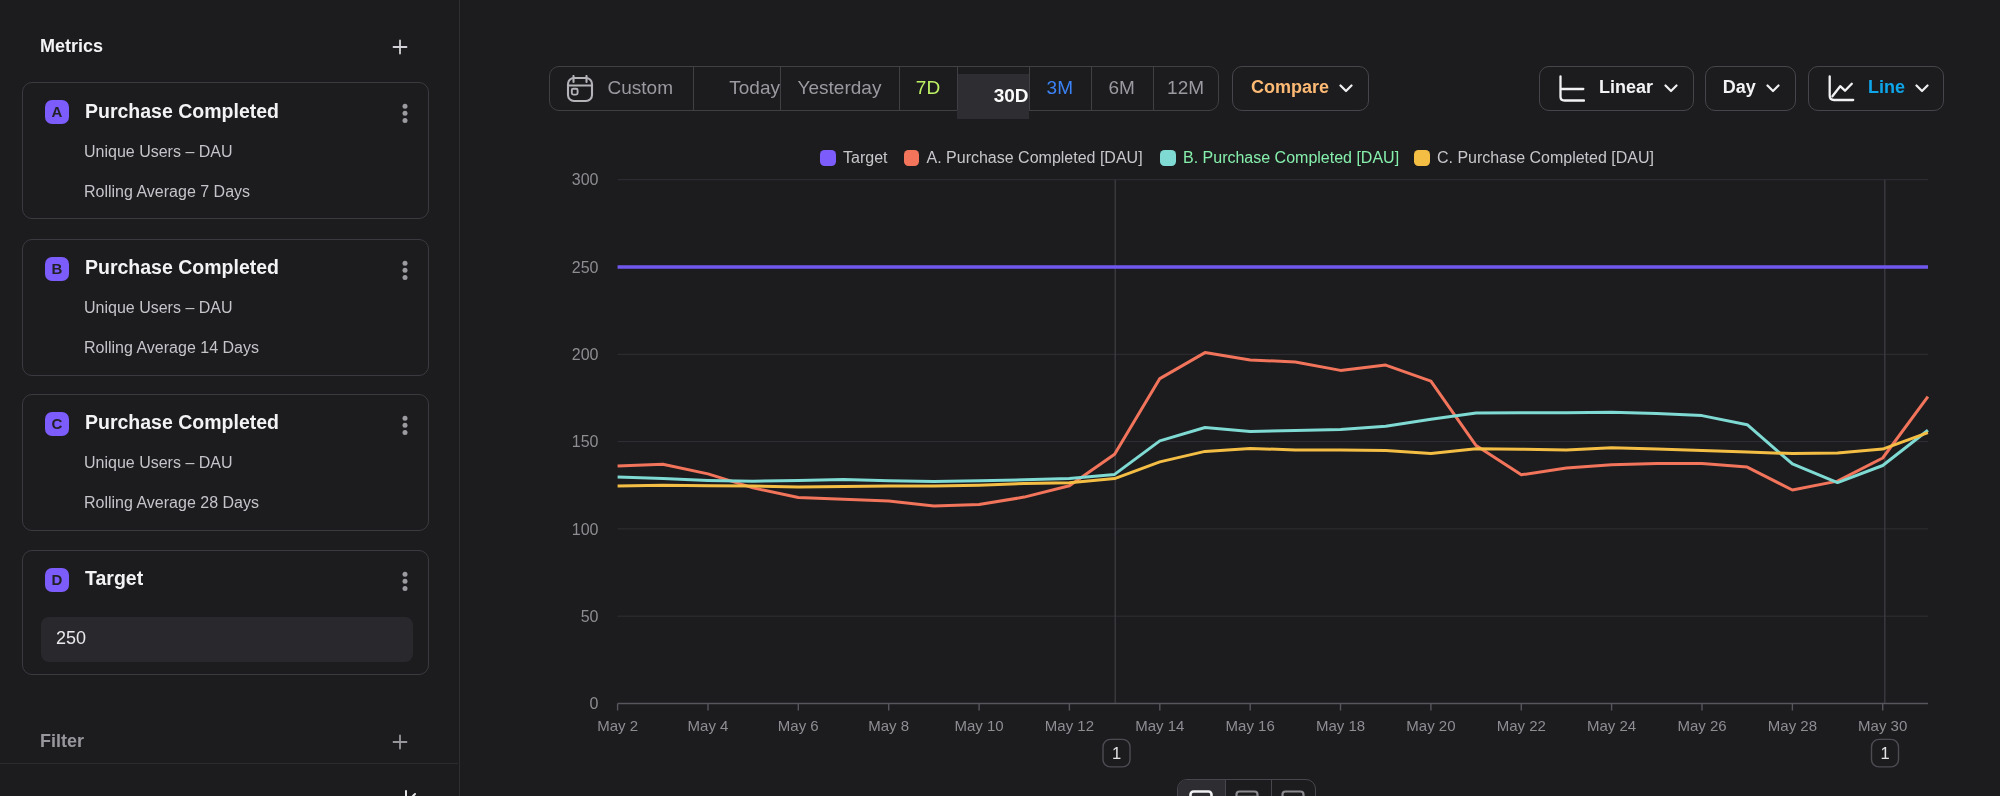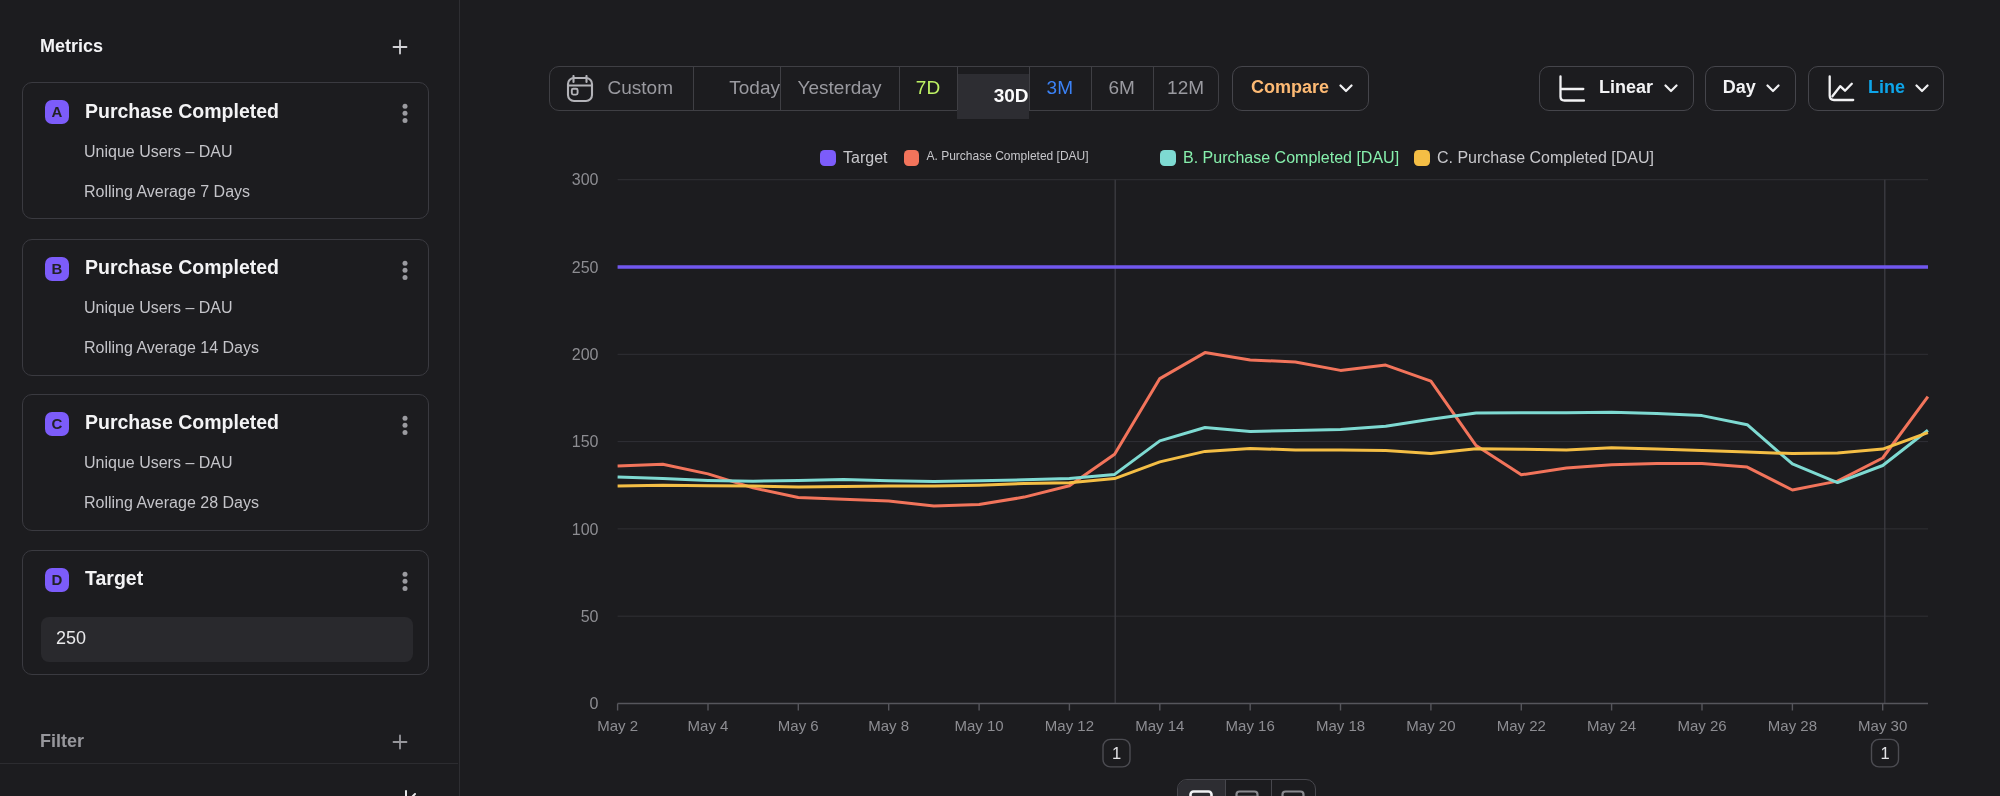--- a/index.html
+++ b/index.html
@@ -111,21 +111,21 @@
 <path d="M2.7 1.5 V20.8 Q2.7 25 7 25 H26.2" stroke="#f2f2f4" stroke-width="2.3" fill="none" stroke-linecap="round"></path>
 <path d="M5.4 21.3 L13.2 11.2 L18 15.7 L24.8 8.7" stroke="#f2f2f4" stroke-width="2.3" fill="none" stroke-linecap="round" stroke-linejoin="round"></path>
   </svg>
 <div style="position:absolute;left:1868px;top:77px;font-size:18px;font-weight:bold;color:#0ea5e9">Line</div>
 <svg width="14" height="9" viewBox="0 0 14 9" style="position:absolute;left:1915px;top:84px">
     <path d="M1.5 1.5 L7 7 L12.5 1.5" stroke="#f0f0f2" stroke-width="2.2" fill="none" stroke-linecap="round" stroke-linejoin="round"></path>
   </svg>
 <div style="position:absolute;left:820px;top:150px;width:15.5px;height:15.5px;background:#7c5cfa;border-radius:4.5px"></div>
 <div style="position:absolute;left:843px;top:149px;font-size:16px;color:#c7c7cb">Target</div>
 <div style="position:absolute;left:903.5px;top:150px;width:15.5px;height:15.5px;background:#f2745b;border-radius:4.5px"></div>
-<div style="position:absolute;left:926.5px;top:149px;font-size:12px;color:#c7c7cb">A. Purchase Completed [DAU]</div>
+<div style="position:absolute;left:926.5px;top:149px;font-size:16px;color:#c7c7cb">A. Purchase Completed [DAU]</div>
 <div style="position:absolute;left:1160px;top:150px;width:15.5px;height:15.5px;background:#7edad2;border-radius:4.5px"></div>
 <div style="position:absolute;left:1183px;top:149px;font-size:16px;color:#86efac">B. Purchase Completed [DAU]</div>
 <div style="position:absolute;left:1414px;top:150px;width:15.5px;height:15.5px;background:#f4be45;border-radius:4.5px"></div>
 <div style="position:absolute;left:1437px;top:149px;font-size:16px;color:#c7c7cb">C. Purchase Completed [DAU]</div>
 <svg width="1440" height="666" viewBox="560 130 1440 666" style="position:absolute;left:560px;top:130px;font-family:'Liberation Sans',sans-serif">
 <line x1="617.6" y1="616.2" x2="1928.0" y2="616.2" stroke="#303035" stroke-width="1"></line>
 <line x1="617.6" y1="528.9" x2="1928.0" y2="528.9" stroke="#303035" stroke-width="1"></line>
 <line x1="617.6" y1="441.6" x2="1928.0" y2="441.6" stroke="#303035" stroke-width="1"></line>
 <line x1="617.6" y1="354.3" x2="1928.0" y2="354.3" stroke="#303035" stroke-width="1"></line>
 <line x1="617.6" y1="267.0" x2="1928.0" y2="267.0" stroke="#303035" stroke-width="1"></line>

